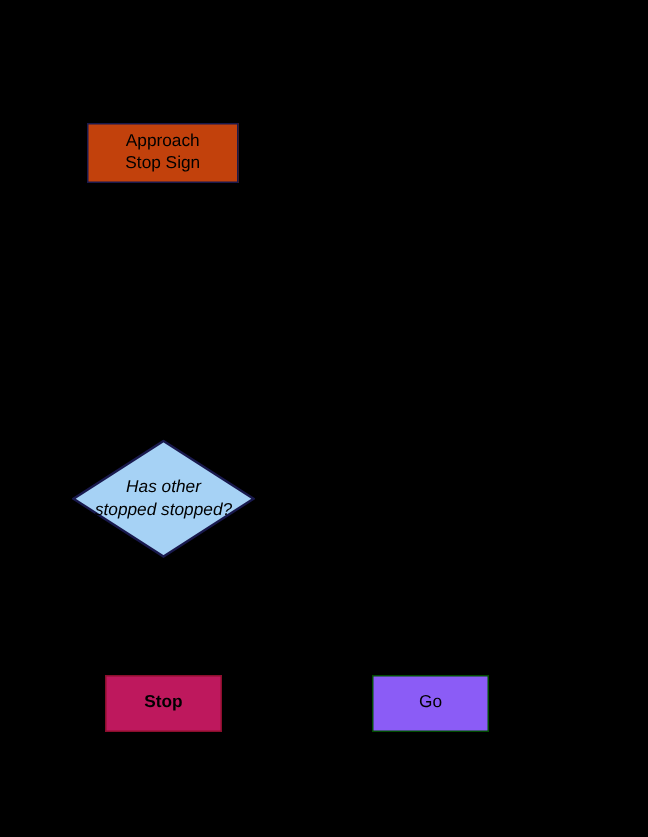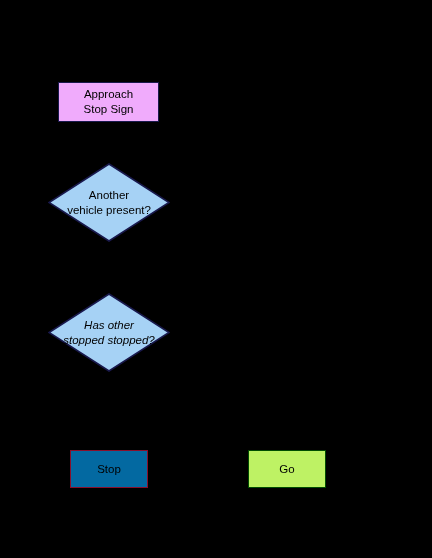--- a/index.html
+++ b/index.html
@@ -31,29 +31,30 @@
     font-family: "Liberation Sans", sans-serif;
     pointer-events: none;
   }
   
   .box {
     position: absolute;
     box-sizing: border-box;
     border: 1px solid #19194d;
   }
   .box.process {
-    background: #f0abfc;
+    background: #c2410c;
     border-color: #19194d;
   }
   .box.terminal-stop {
-    background: #0369a1;
+    background: #be185d;
     border-color: #8a0f2c;
+    font-weight: bold;
   }
   .box.terminal-go {
-    background: #bef264;
+    background: #8b5cf6;
     border-color: #004d00;
   }
   
   .diamond-wrap {
     position: absolute;
   }
   .diamond-shape {
     position: absolute;
     inset: 0;
     width: 100%;
@@ -81,29 +82,20 @@
   <div class="edge" style="left:108px; top:372px; width:1px; height:78px;"></div>
   <div class="edge" style="left:170px; top:332px; width:117px; height:1px;"></div>
 
   <div class="box process" style="left:58px; top:82px; width:101px; height:40px;">
     <div class="node-label">
       <span>Approach</span><br>
       <span>Stop Sign</span>
     </div>
   </div>
 
-  <div class="diamond-wrap" style="left:48px; top:163px; width:122px; height:79px;">
-    <svg class="diamond-shape" viewBox="0 0 122 79" preserveAspectRatio="none">
-      <polygon points="61,1 121,39.5 61,78 1,39.5" fill="#a6d2f5" stroke="#19194d" stroke-width="1.6"></polygon>
-    </svg>
-    <div class="node-label">
-      <span>Another</span><br>
-      <span>vehicle present?</span>
-    </div>
-  </div>
 
   <div class="diamond-wrap" style="left:48px; top:293px; width:122px; height:79px;font-style:italic;">
     <svg class="diamond-shape" viewBox="0 0 122 79" preserveAspectRatio="none">
       <polygon points="61,1 121,39.5 61,78 1,39.5" fill="#a6d2f5" stroke="#19194d" stroke-width="1.6"></polygon>
     </svg>
     <div class="node-label">
       <span>Has other</span><br>
       <span>stopped stopped?</span>
     </div>
   </div>

